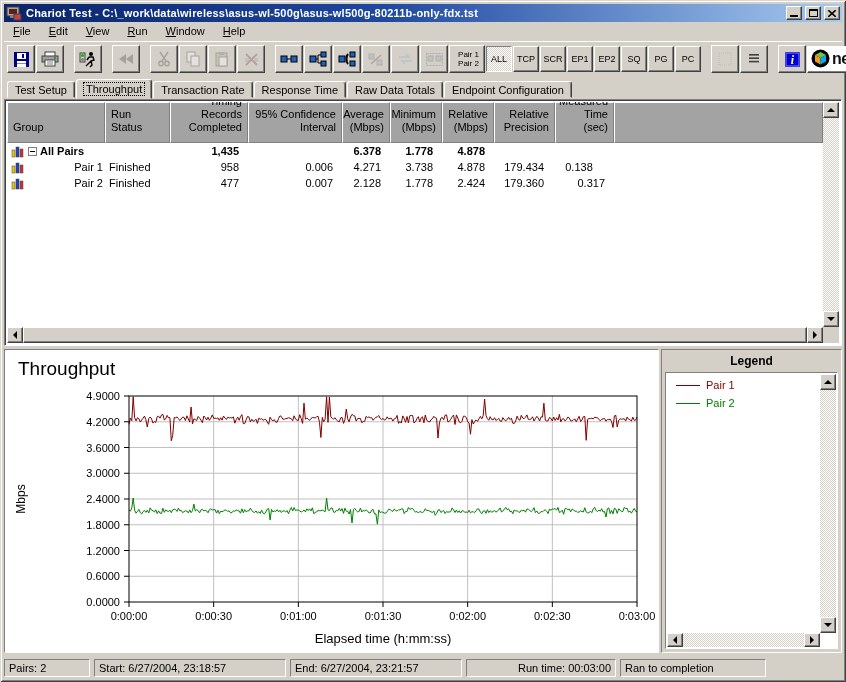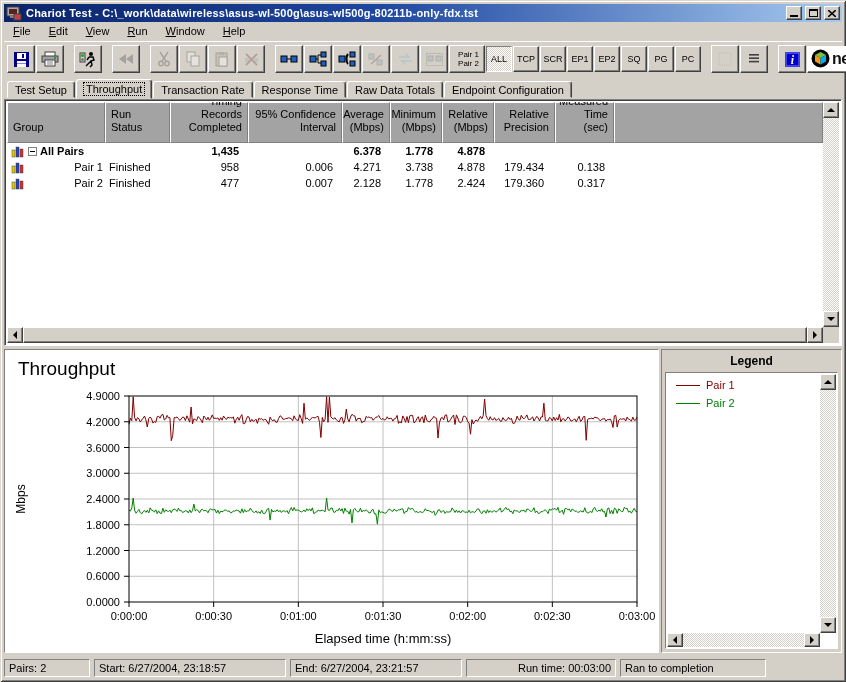--- a/index.html
+++ b/index.html
@@ -401,21 +401,21 @@
               </span>
               <span class="grp-label-right">Pair 1</span>
             </div>
             <div class="td status" style="width: 65px;">Finished</div>
             <div class="td" style="width: 78px; text-align: right;">958</div>
             <div class="td" style="width: 94px;">0.006</div>
             <div class="td" style="width: 48px;">4.271</div>
             <div class="td" style="width: 52px;">3.738</div>
             <div class="td" style="width: 52px;">4.878</div>
             <div class="td" style="width: 59px;">179.434</div>
-            <div class="td" style="width: 61px;">0.138</div>
+            <div class="td" style="width: 61px; text-align: center;">0.138</div>
           </div>
           <div class="tr">
             <div class="td group" style="width: 98px;">
               <span style="display: flex;">
                 <svg width="14" height="13" viewBox="0 0 14 13">
                   <rect x="1" y="5" width="3" height="7" fill="#e8c800" stroke="#404040" stroke-width="0.5"></rect>
                   <rect x="5" y="2" width="3" height="10" fill="#2040c0" stroke="#404040" stroke-width="0.5"></rect>
                   <rect x="9" y="4" width="3" height="8" fill="#d03030" stroke="#404040" stroke-width="0.5"></rect>
                 </svg>
               </span>

